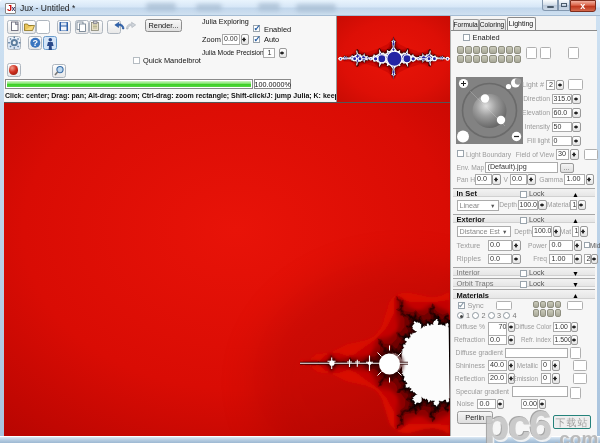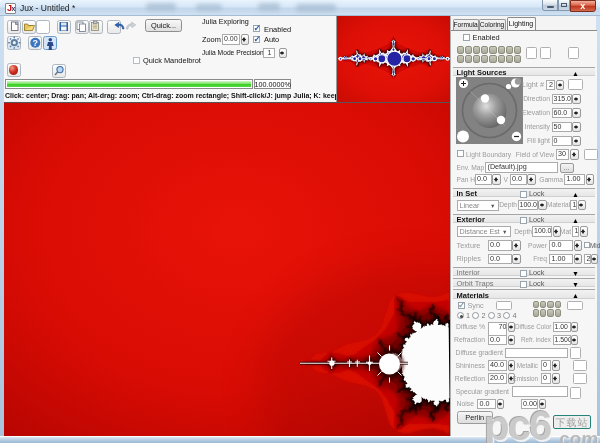--- a/index.html
+++ b/index.html
@@ -103,21 +103,21 @@
 </svg>
         <div class="tbtn" style="left:2.5px;top:47px;width:14.5px;height:14px"></div>
 <div style="position:absolute;left:4.8px;top:49.2px;width:9.5px;height:9.5px;border-radius:50%;background:radial-gradient(circle at 35% 30%,#f0a090,#d03020 45%,#8a1508)"></div>
         <div class="tbtn" style="left:48px;top:48px;width:13.5px;height:13.5px"></div>
 <svg style="position:absolute;left:48px;top:48px" width="14" height="14" viewBox="0 0 14 14">
           <circle cx="8" cy="5.6" r="3.1" fill="#bcd6ee" stroke="#3a6ea8" stroke-width="1.1"></circle>
           <path d="M5.8 7.8L3 11" stroke="#777" stroke-width="1.6"></path>
         </svg>
         <div class="cb" style="left:129.3px;top:41px;border-color:#b5bcc2"></div>
 <div class="lab" style="left:139px;top:40.5px;font-size:7.4px;color:#111">Quick Mandelbrot</div>
-        <div style="position:absolute;left:141px;top:3px;width:37px;height:12.5px;background:linear-gradient(#f8f8f8,#e0e0e0);border:1px solid #8e8e8e;border-radius:2.5px;font-size:7.4px;color:#111;text-align:center;line-height:11.5px">Quick...</div>
+        <div style="position:absolute;left:141px;top:3px;width:37px;height:12.5px;background:linear-gradient(#f8f8f8,#e0e0e0);border:1px solid #8e8e8e;border-radius:2.5px;font-size:7.4px;color:#111;text-align:center;line-height:11.5px">Render...</div>
         <div class="lab" style="left:198px;top:1.5px;font-size:7.2px;color:#111">Julia Exploring</div>
 <div class="cb" style="left:249px;top:9px"></div>
         <div class="chk" style="left:249.5px;top:8px">✓</div>
 <div class="lab" style="left:260px;top:9.5px;font-size:7.4px;color:#111">Enabled</div>
 <div class="lab" style="left:198px;top:19.5px;font-size:7.4px;color:#111">Zoom</div>
 <div class="fld" style="left:217.5px;top:18px;width:18px;height:10.5px;font-size:7px;text-align:left;padding-left:1.5px">0.00</div>
         <div class="spin" style="left:236.5px;top:18px;width:8px;height:10.5px">
           <span class="su"></span>
           <span class="sd"></span>
         </div>
@@ -237,24 +237,20 @@
           <div class="swatch" style="left:14.0px;top:25.0px"></div>
           <div class="swatch" style="left:22.1px;top:25.0px"></div>
           <div class="swatch" style="left:30.3px;top:25.0px"></div>
           <div class="swatch" style="left:38.4px;top:25.0px"></div>
           <div class="swatch" style="left:46.6px;top:25.0px"></div>
           <div class="swatch" style="left:54.7px;top:25.0px"></div>
           <div class="swatch" style="left:62.9px;top:25.0px"></div>
           <div class="wbox" style="left:75.4px;top:17.5px;width:11px;height:11.5px"></div>
           <div class="wbox" style="left:88.6px;top:17.5px;width:11px;height:11.5px"></div>
           <div class="wbox" style="left:116.8px;top:17.5px;width:11px;height:11.5px"></div>
-          <div class="hdr" style="top:37.0px;height:9.5px">
-            <div class="lab" style="left:3.5px;top:1.5px;width:80px;text-align:left;font-size:7.5px;font-weight:bold;color:#111">Light Sources</div>
-            <div class="arr" style="left:119px;top:2px">▲</div>
-          </div>
           <svg style="position:absolute;left:4.5px;top:47.5px" width="67" height="67" viewBox="0 0 67 67">
 <defs>
               <radialGradient id="ball" cx="40%" cy="35%" r="75%">
                 <stop offset="0%" stop-color="#dedede"></stop>
                 <stop offset="40%" stop-color="#9e9e9e"></stop>
                 <stop offset="100%" stop-color="#585858"></stop>
               </radialGradient>
             </defs>
 <rect width="67" height="67" fill="#828282"></rect>
 <circle cx="33.5" cy="33.5" r="27" fill="none" stroke="#6a6a6a" stroke-width="1.6"></circle>

